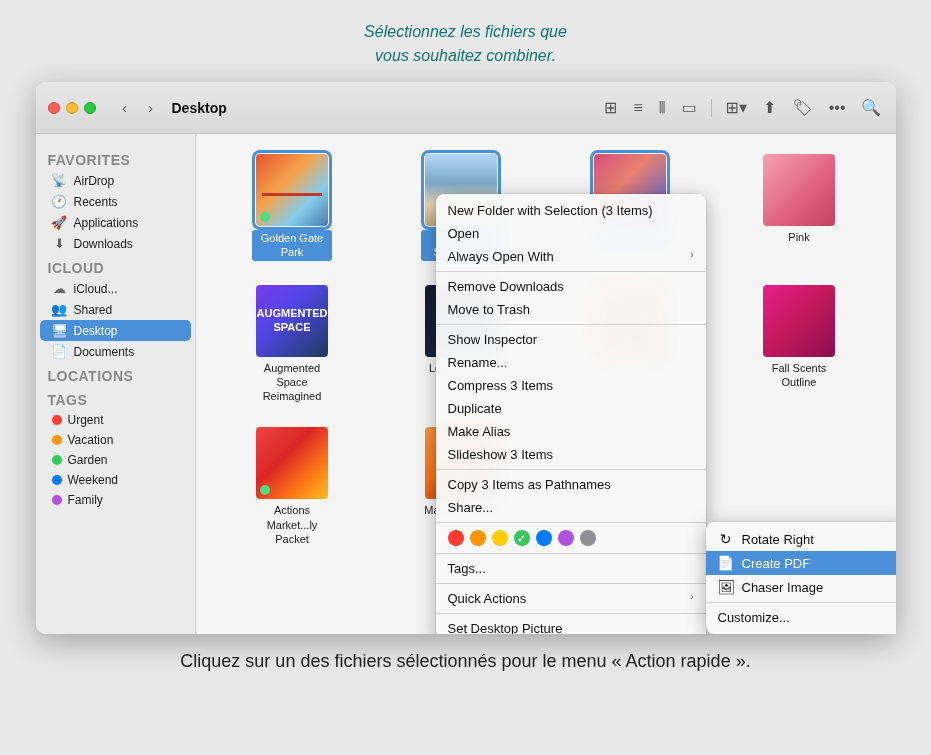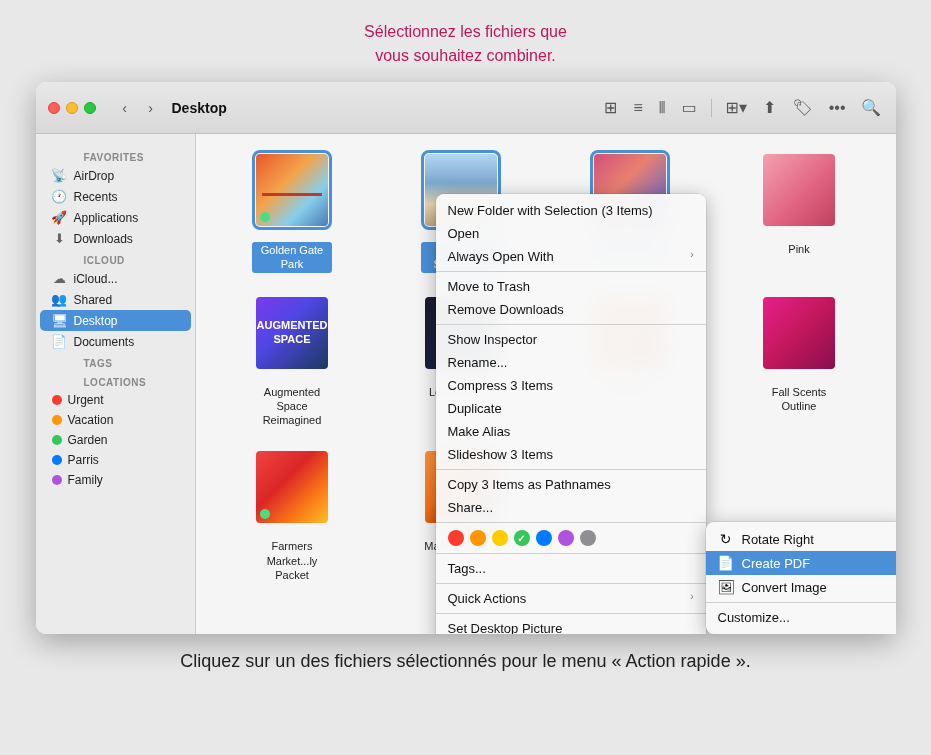--- a/index.html
+++ b/index.html
@@ -10,23 +10,24 @@
       min-height: 755px;
       display: flex;
       flex-direction: column;
       align-items: center;
       padding: 20px;
     }
 
     .annotation-top {
       text-align: center;
       font-size: 16px;
-      color: #be185d;
+      color: #0f766e;
       margin-bottom: 14px;
       line-height: 1.5;
+      font-style: italic;
     }
 
     .annotation-bottom {
       text-align: center;
       font-size: 18px;
       color: #222;
       margin-top: 14px;
       line-height: 1.5;
     }
 
@@ -125,27 +126,26 @@
       width: 160px;
       background: #eaebea;
       border-right: 1px solid #ccc;
       padding: 12px 0;
       flex-shrink: 0;
       border-radius: 0 0 0 10px;
       overflow: hidden;
     }
 
     .sidebar-section-label {
-      font-size: 10px;
+      font-size: 14px;
       font-weight: 700;
       color: #888;
       padding: 6px 12px 2px;
       text-transform: uppercase;
       letter-spacing: 0.5px;
-      margin-left: 36px;
     }
 
     .sidebar-item {
       display: flex;
       align-items: center;
       gap: 6px;
       padding: 3px 12px;
       font-size: 12px;
       color: #222;
       cursor: pointer;
@@ -187,21 +187,21 @@
     .file-grid {
       display: grid;
       grid-template-columns: repeat(4, 1fr);
       gap: 16px 8px;
     }
 
     .file-item {
       display: flex;
       flex-direction: column;
       align-items: center;
-      gap: 16px;
+      gap: 4px;
       cursor: pointer;
       padding: 4px;
       border-radius: 6px;
     }
 
     .file-item.selected .file-thumb {
       outline: 3px solid #4a90d9;
       outline-offset: 1px;
     }
 
@@ -469,39 +469,39 @@
       </div>
       <div class="sidebar-item active">
         <span class="sidebar-icon">🖥</span>
         <span>Desktop</span>
       </div>
       <div class="sidebar-item">
         <span class="sidebar-icon">📄</span>
         <span>Documents</span>
       </div>
 
+      <div class="sidebar-section-label">Locations</div>
+
       <div class="sidebar-section-label">Tags</div>
-
-      <div class="sidebar-section-label">Locations</div>
 
       <div class="sidebar-item">
         <span class="sidebar-tag-dot" style="background:#ff3b30;"></span>
         <span>Urgent</span>
       </div>
       <div class="sidebar-item">
         <span class="sidebar-tag-dot" style="background:#ff9500;"></span>
         <span>Vacation</span>
       </div>
       <div class="sidebar-item">
         <span class="sidebar-tag-dot" style="background:#34c759;"></span>
         <span>Garden</span>
       </div>
       <div class="sidebar-item">
         <span class="sidebar-tag-dot" style="background:#007aff;"></span>
-        <span>Parris</span>
+        <span>Weekend</span>
       </div>
       <div class="sidebar-item">
         <span class="sidebar-tag-dot" style="background:#af52de;"></span>
         <span>Family</span>
       </div>
     </div>
 
     <div class="file-area">
       <div class="file-grid">
 
@@ -562,21 +562,21 @@
             <div class="file-thumb thumb-fall-scents"></div>
           </div>
           <span class="file-label">Fall Scents Outline</span>
         </div>
 
         <div class="file-item">
           <div class="file-thumb-wrapper">
             <div class="file-thumb thumb-farmers"></div>
             <div class="file-dot-farmers"></div>
           </div>
-          <span class="file-label">Farmers Market...ly Packet</span>
+          <span class="file-label">Actions Market...ly Packet</span>
         </div>
 
         <div class="file-item">
           <div class="file-thumb-wrapper">
             <div class="file-thumb thumb-marketing"></div>
           </div>
           <span class="file-label">Marketing Plan</span>
         </div>
       </div>
 
@@ -586,24 +586,24 @@
         </div>
         <div class="context-item">
           <span>Open</span>
         </div>
         <div class="context-item">
           <span>Always Open With</span>
           <span class="context-chevron">›</span>
         </div>
         <div class="context-divider"></div>
         <div class="context-item">
+          <span>Remove Downloads</span>
+        </div>
+        <div class="context-item">
           <span>Move to Trash</span>
-        </div>
-        <div class="context-item">
-          <span>Remove Downloads</span>
         </div>
         <div class="context-divider"></div>
         <div class="context-item">
           <span>Show Inspector</span>
         </div>
         <div class="context-item">
           <span>Rename...</span>
         </div>
         <div class="context-item">
           <span>Compress 3 Items</span>
@@ -653,21 +653,21 @@
         <div class="submenu-item">
           <span class="submenu-icon">↻</span>
           <span>Rotate Right</span>
         </div>
         <div class="submenu-item highlighted">
           <span class="submenu-icon">📄</span>
           <span>Create PDF</span>
         </div>
         <div class="submenu-item">
           <span class="submenu-icon">🖼</span>
-          <span>Convert Image</span>
+          <span>Chaser Image</span>
         </div>
         <div class="context-divider"></div>
         <div class="submenu-item">
           <span>Customize...</span>
         </div>
       </div>
 
     </div>
   </div>
 </div>

